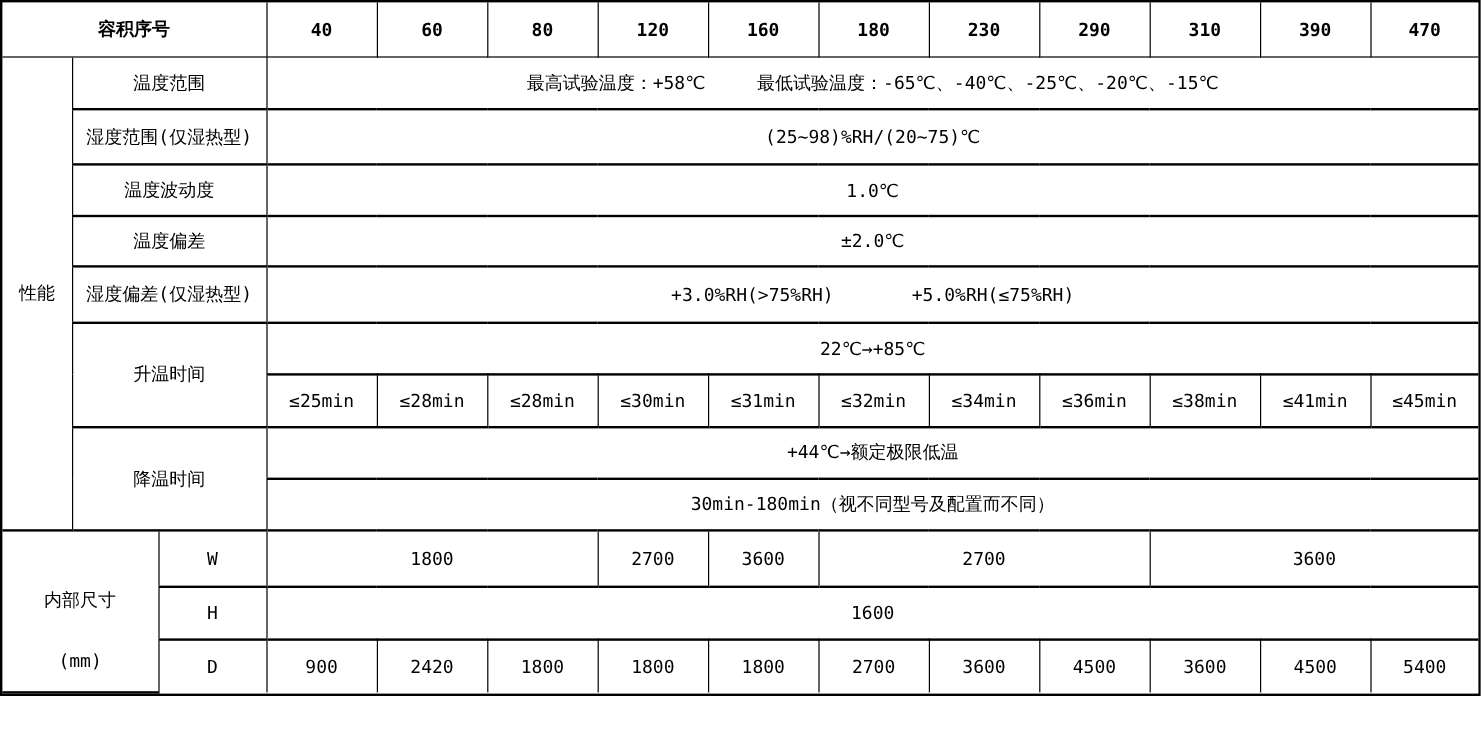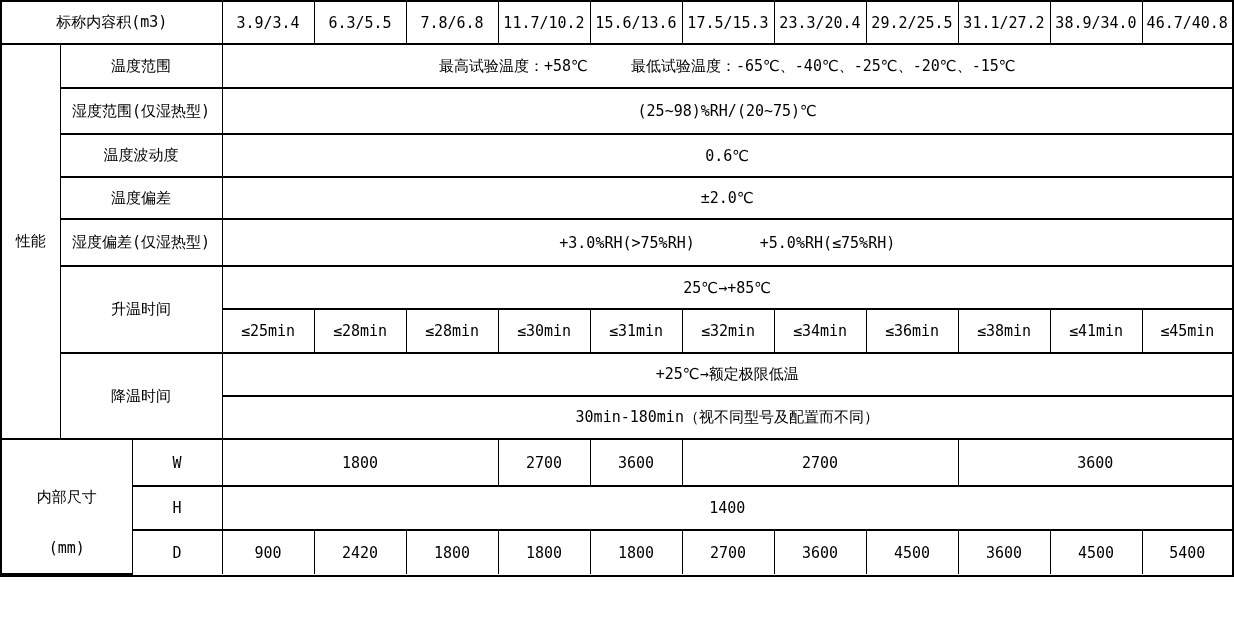--- a/index.html
+++ b/index.html
@@ -61,33 +61,33 @@
         <col style="width:92px">
       <col style="width:92px">
         <col style="width:92px">
         <col style="width:92px">
         <col style="width:92px">
       <col style="width:92px">
         <col style="width:92px">
         <col>
     </colgroup>
     <tbody>
-    <tr class="h41">
-      <td>标称内容积(m3)</td>
-      <td>3.9/3.4</td>
-      <td>6.3/5.5</td>
-      <td>7.8/6.8</td>
-      <td>11.7/10.2</td>
-      <td>15.6/13.6</td>
-      <td>17.5/15.3</td>
-      <td>23.3/20.4</td>
-      <td>29.2/25.5</td>
-      <td>31.1/27.2</td>
-      <td>38.9/34.0</td>
-      <td>46.7/40.8</td>
+        <tr class="r1 h45">
+      <td>容积序号</td>
+      <td>40</td>
+      <td>60</td>
+      <td>80</td>
+      <td>120</td>
+      <td>160</td>
+      <td>180</td>
+      <td>230</td>
+      <td>290</td>
+      <td>310</td>
+      <td>390</td>
+      <td>470</td>
     </tr>
   </tbody>
     </table>
 
   <table class="t2">
     <colgroup>
       <col style="width:58px">
         <col style="width:162px">
       <col style="width:92px">
         <col style="width:92px">
@@ -109,53 +109,53 @@
         <span>最高试验温度：+58℃</span>
         <span class="gap-sm">最低试验温度：-65℃、-40℃、-25℃、-20℃、-15℃</span>
       </td>
     </tr>
     <tr class="h44">
       <td>湿度范围(仅湿热型)</td>
       <td colspan="11">(25~98)%RH/(20~75)℃</td>
     </tr>
     <tr class="h41">
       <td>温度波动度</td>
-      <td colspan="11">0.6℃</td>
+      <td colspan="11">1.0℃</td>
     </tr>
     <tr class="h40">
       <td>温度偏差</td>
       <td colspan="11">±2.0℃</td>
     </tr>
     <tr class="h45">
       <td>湿度偏差(仅湿热型)</td>
       <td colspan="11">
         <span>+3.0%RH(&gt;75%RH)</span>
         <span class="gap-lg">+5.0%RH(≤75%RH)</span>
       </td>
     </tr>
     <tr class="h41">
       <td rowspan="2">升温时间</td>
-      <td colspan="11">25℃→+85℃</td>
+      <td colspan="11">22℃→+85℃</td>
     </tr>
     <tr class="h42">
       <td>≤25min</td>
       <td>≤28min</td>
       <td>≤28min</td>
       <td>≤30min</td>
       <td>≤31min</td>
       <td>≤32min</td>
       <td>≤34min</td>
       <td>≤36min</td>
       <td>≤38min</td>
       <td>≤41min</td>
       <td>≤45min</td>
     </tr>
     <tr class="h41">
       <td rowspan="2">降温时间</td>
-      <td colspan="11">+25℃→额定极限低温</td>
+      <td colspan="11">+44℃→额定极限低温</td>
     </tr>
     <tr class="h41">
       <td colspan="11">30min-180min（视不同型号及配置而不同）</td>
     </tr>
   </tbody>
     </table>
 
   <table class="t3">
     <colgroup>
       <col style="width:130px">
@@ -180,21 +180,21 @@
       </td>
       <td>W</td>
       <td colspan="3">1800</td>
       <td colspan="1">2700</td>
       <td colspan="1">3600</td>
       <td colspan="3">2700</td>
       <td colspan="3">3600</td>
     </tr>
     <tr class="h42">
       <td>H</td>
-      <td colspan="11">1400</td>
+      <td colspan="11">1600</td>
     </tr>
     <tr class="h43 last">
       <td>D</td>
       <td>900</td>
       <td>2420</td>
       <td>1800</td>
       <td>1800</td>
       <td>1800</td>
       <td>2700</td>
       <td>3600</td>

